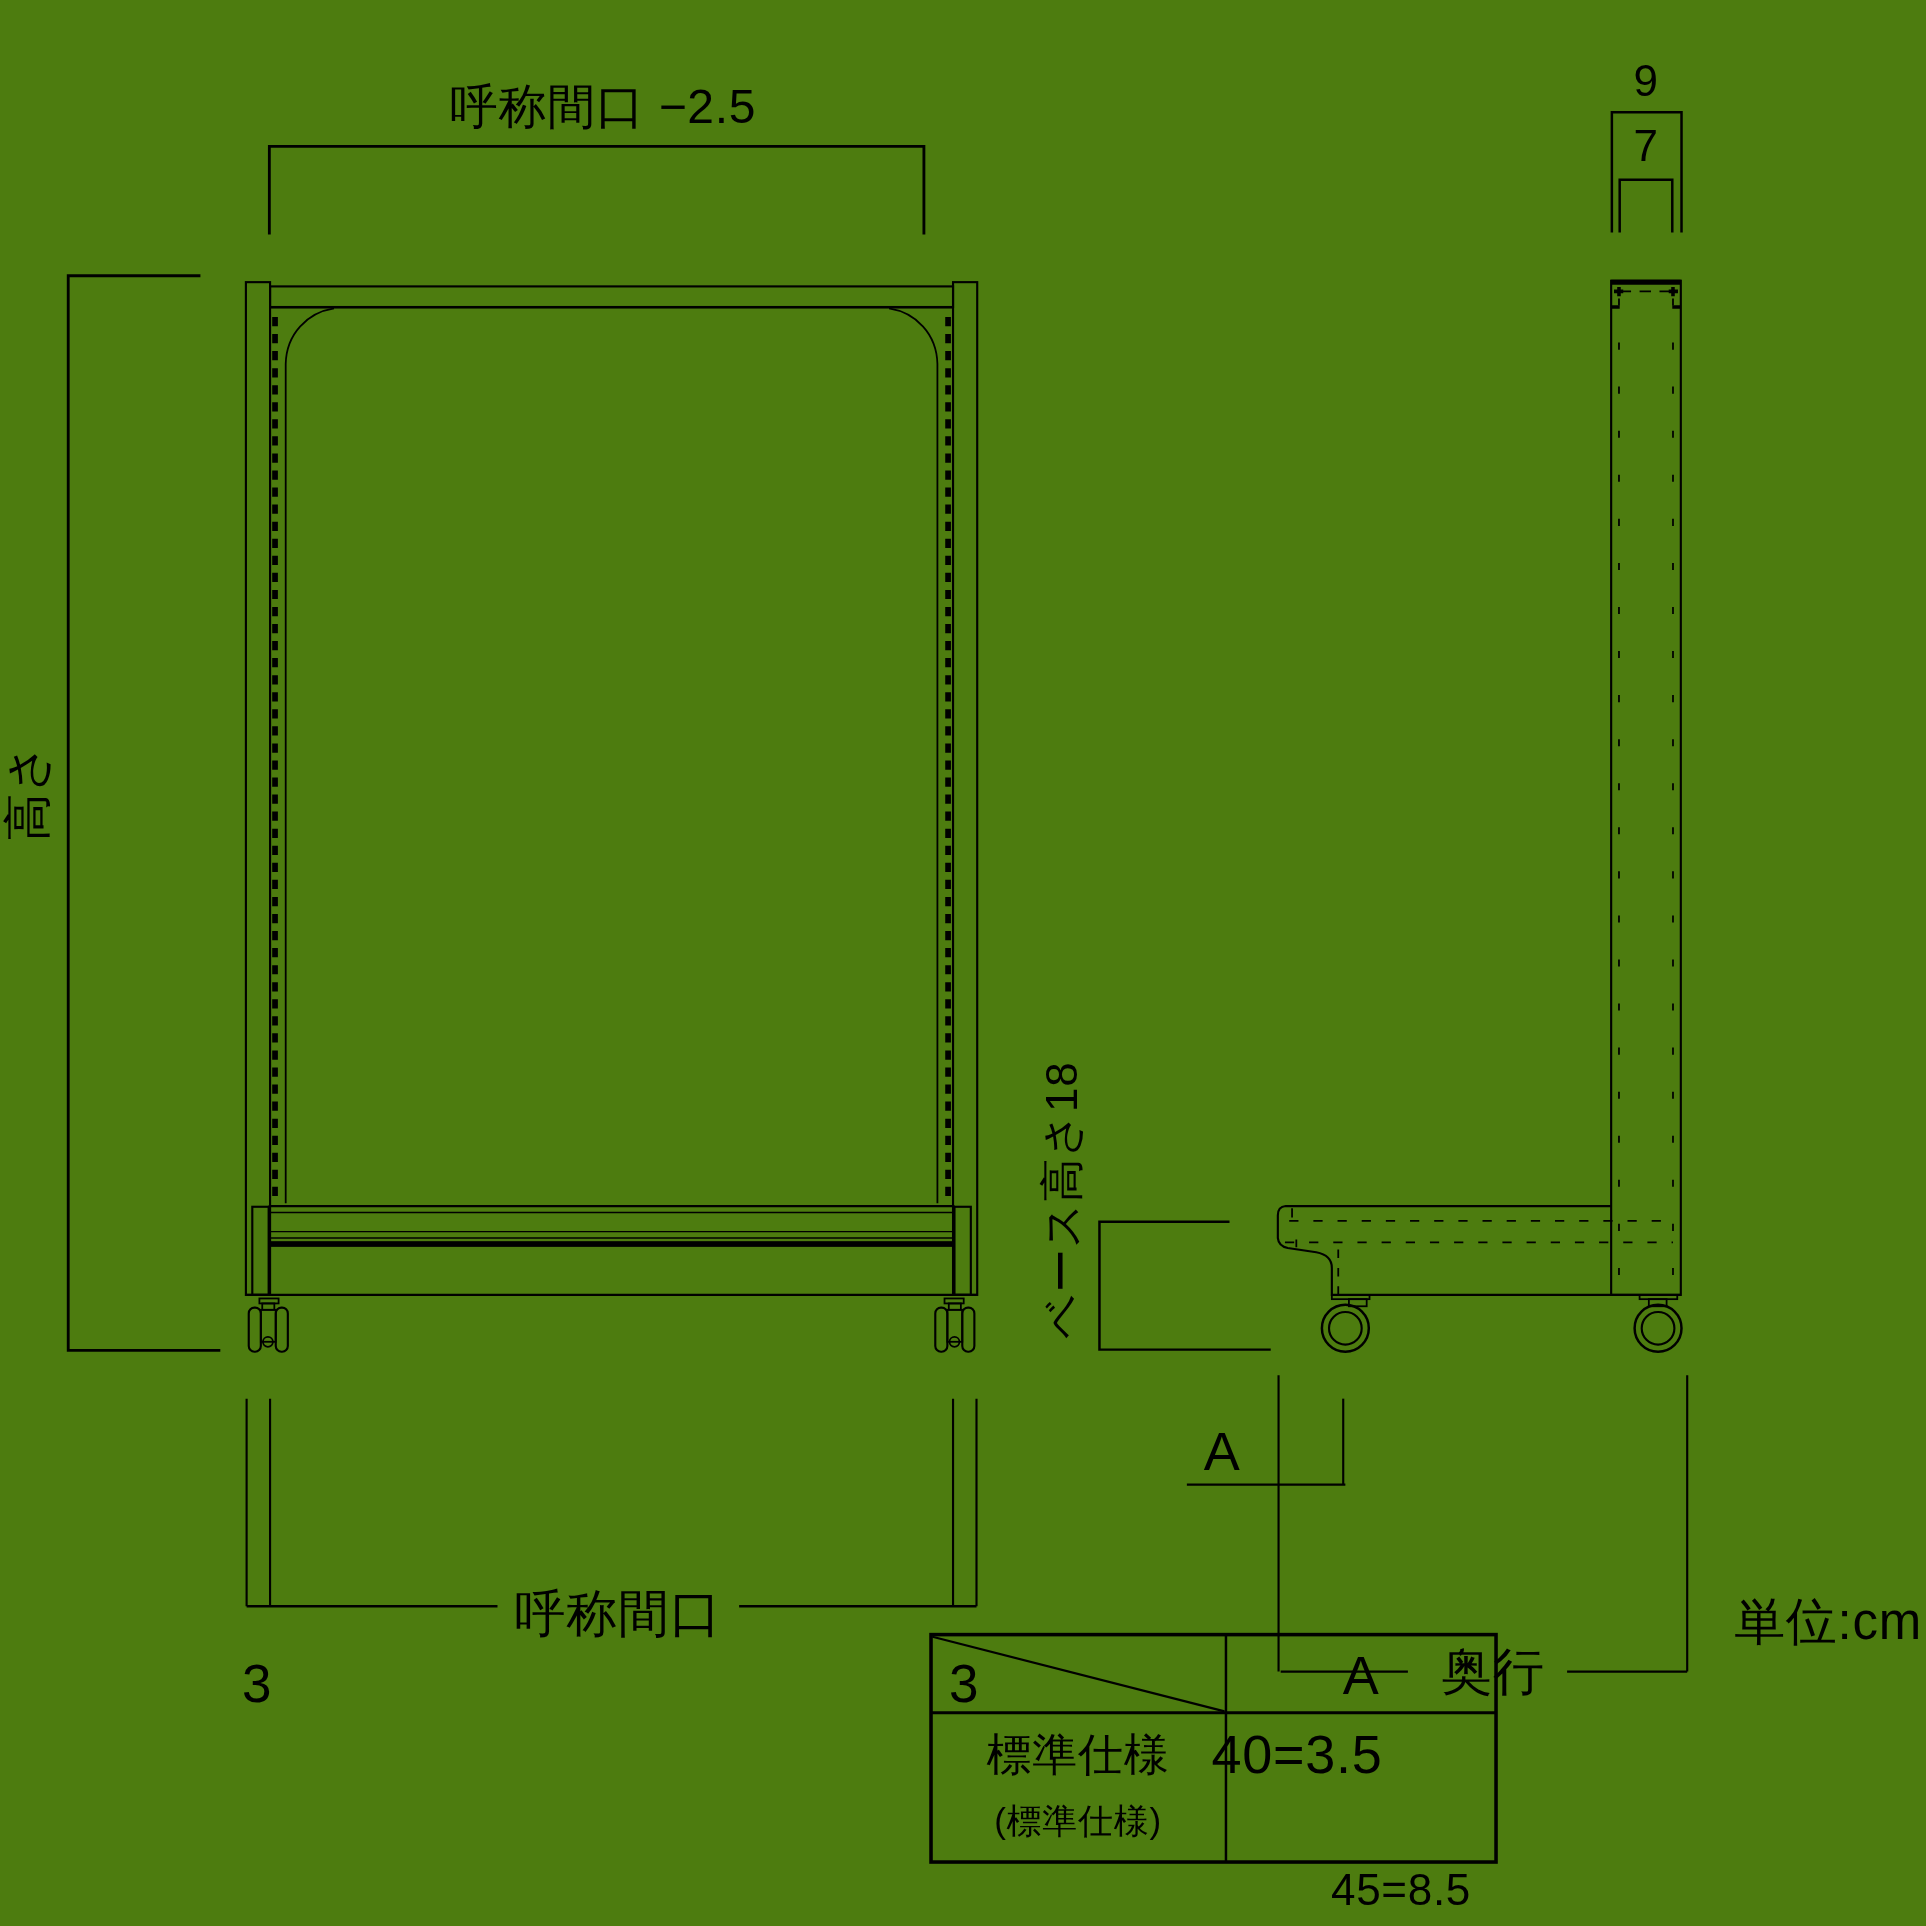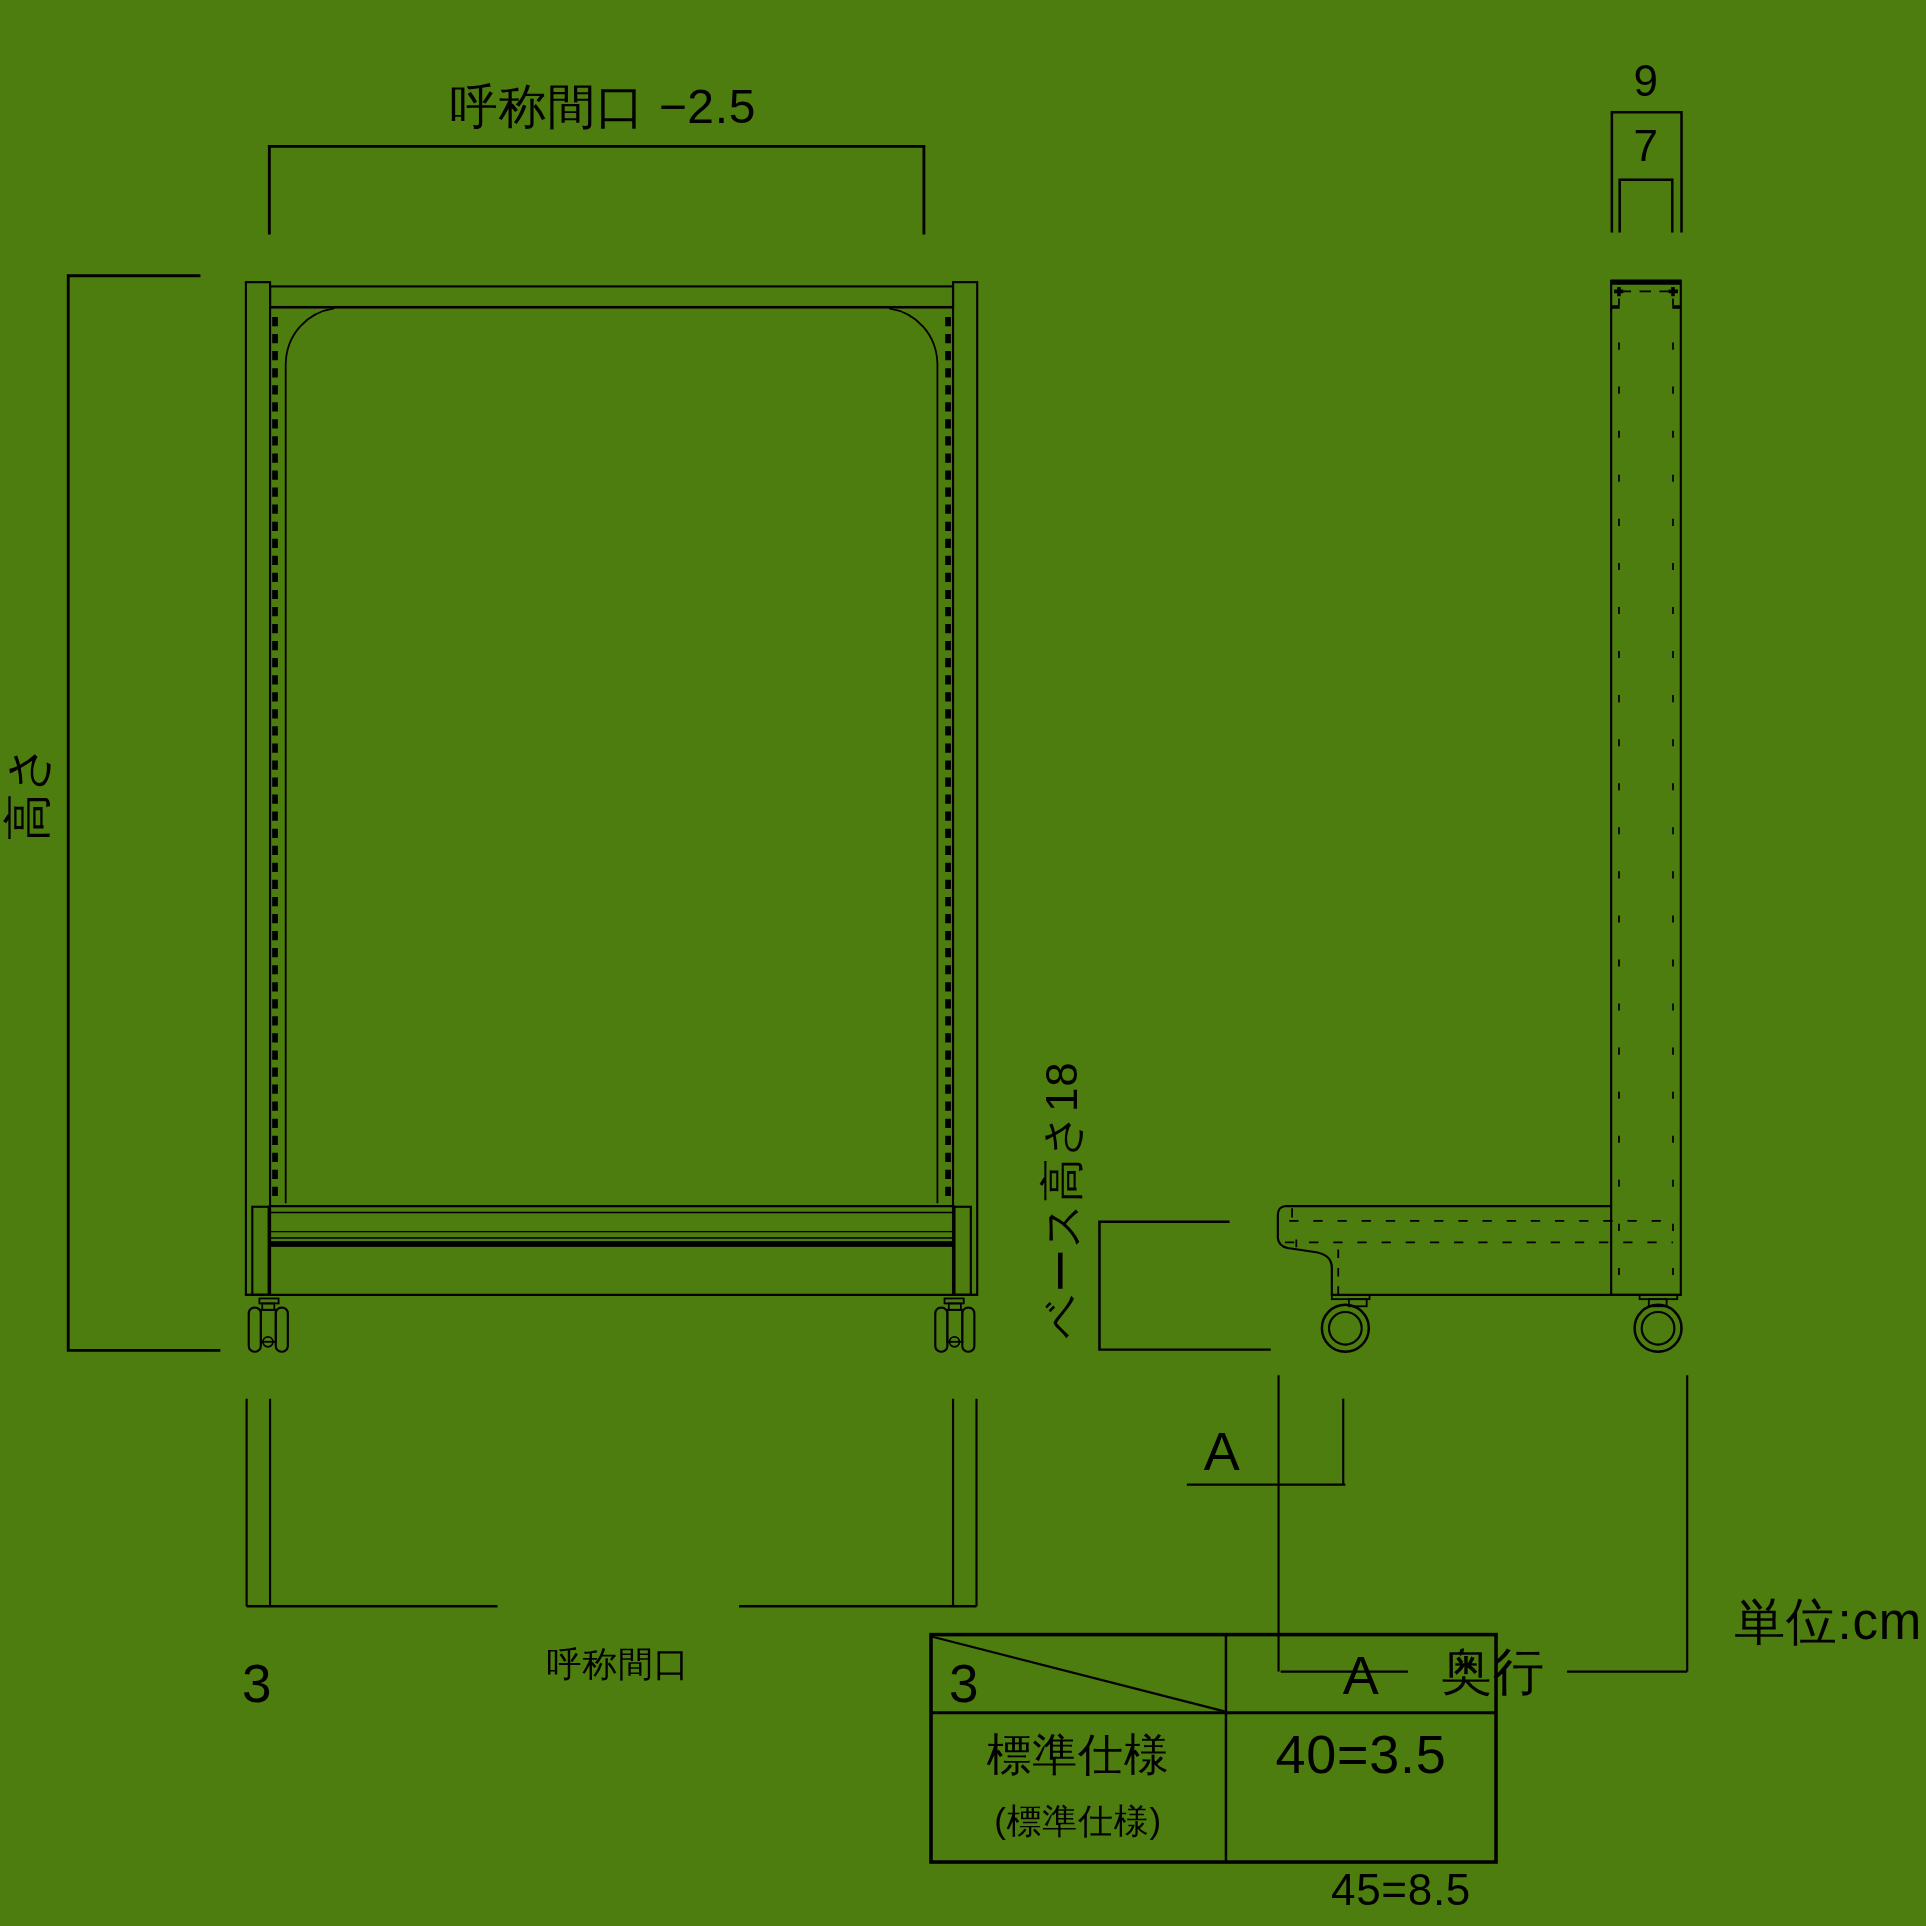--- a/index.html
+++ b/index.html
@@ -135,32 +135,32 @@
     <g>
       <rect x="1310" y="2300" width="795" height="320" stroke-width="5"></rect>
       <line x1="1725" y1="2300" x2="1725" y2="2620" stroke-width="3.5"></line>
       <line x1="1310" y1="2410" x2="2105" y2="2410" stroke-width="4"></line>
       <line x1="1312" y1="2303" x2="1723" y2="2408" stroke-width="3"></line>
     </g>
   </svg>
 
   <div class="label" style="left:603px;top:107px;font-size:48px;">呼称間口 −2.5</div>
   <div class="label rot" style="left:28.4px;top:792px;font-size:48px;">高さ</div>
-  <div class="label" style="left:618px;top:1663px;font-size:35px;">呼称間口</div>
+  <div class="label" style="left:618px;top:1613px;font-size:51px;">呼称間口</div>
   <div class="label" style="left:257px;top:1683px;font-size:53px;">3</div>
   <div class="label" style="left:964px;top:1683px;font-size:53px;">3</div>
 
   <div class="label" style="left:1646px;top:81px;font-size:44px;">9</div>
   <div class="label" style="left:1646px;top:146px;font-size:44px;">7</div>
   <div class="label rot" style="left:1062px;top:1200px;font-size:44px;">ベース高さ18</div>
   <div class="label" style="left:1222px;top:1451px;font-size:54px;">A</div>
   <div class="label" style="left:1493px;top:1671px;font-size:51px;text-align:center;">奥行</div>
 
   <div class="label" style="left:1828px;top:1621px;font-size:51px;">単位:cm</div>
 
   <div class="label" style="left:1361px;top:1675px;font-size:54px;">A</div>
   <div class="label" style="left:1078px;top:1754px;font-size:45px;">標準仕様</div>
   <div class="label" style="left:1078px;top:1820px;font-size:35px;">(標準仕様)</div>
-  <div class="label" style="left:1361px;top:1754px;font-size:54px;">40=3.5</div>
+  <div class="label" style="left:1297px;top:1754px;font-size:54px;">40=3.5</div>
   <div class="label" style="left:1361px;top:1890px;font-size:44px;margin-left:40px;">45=8.5</div>
 
 </div>
 
 
 </body></html>

